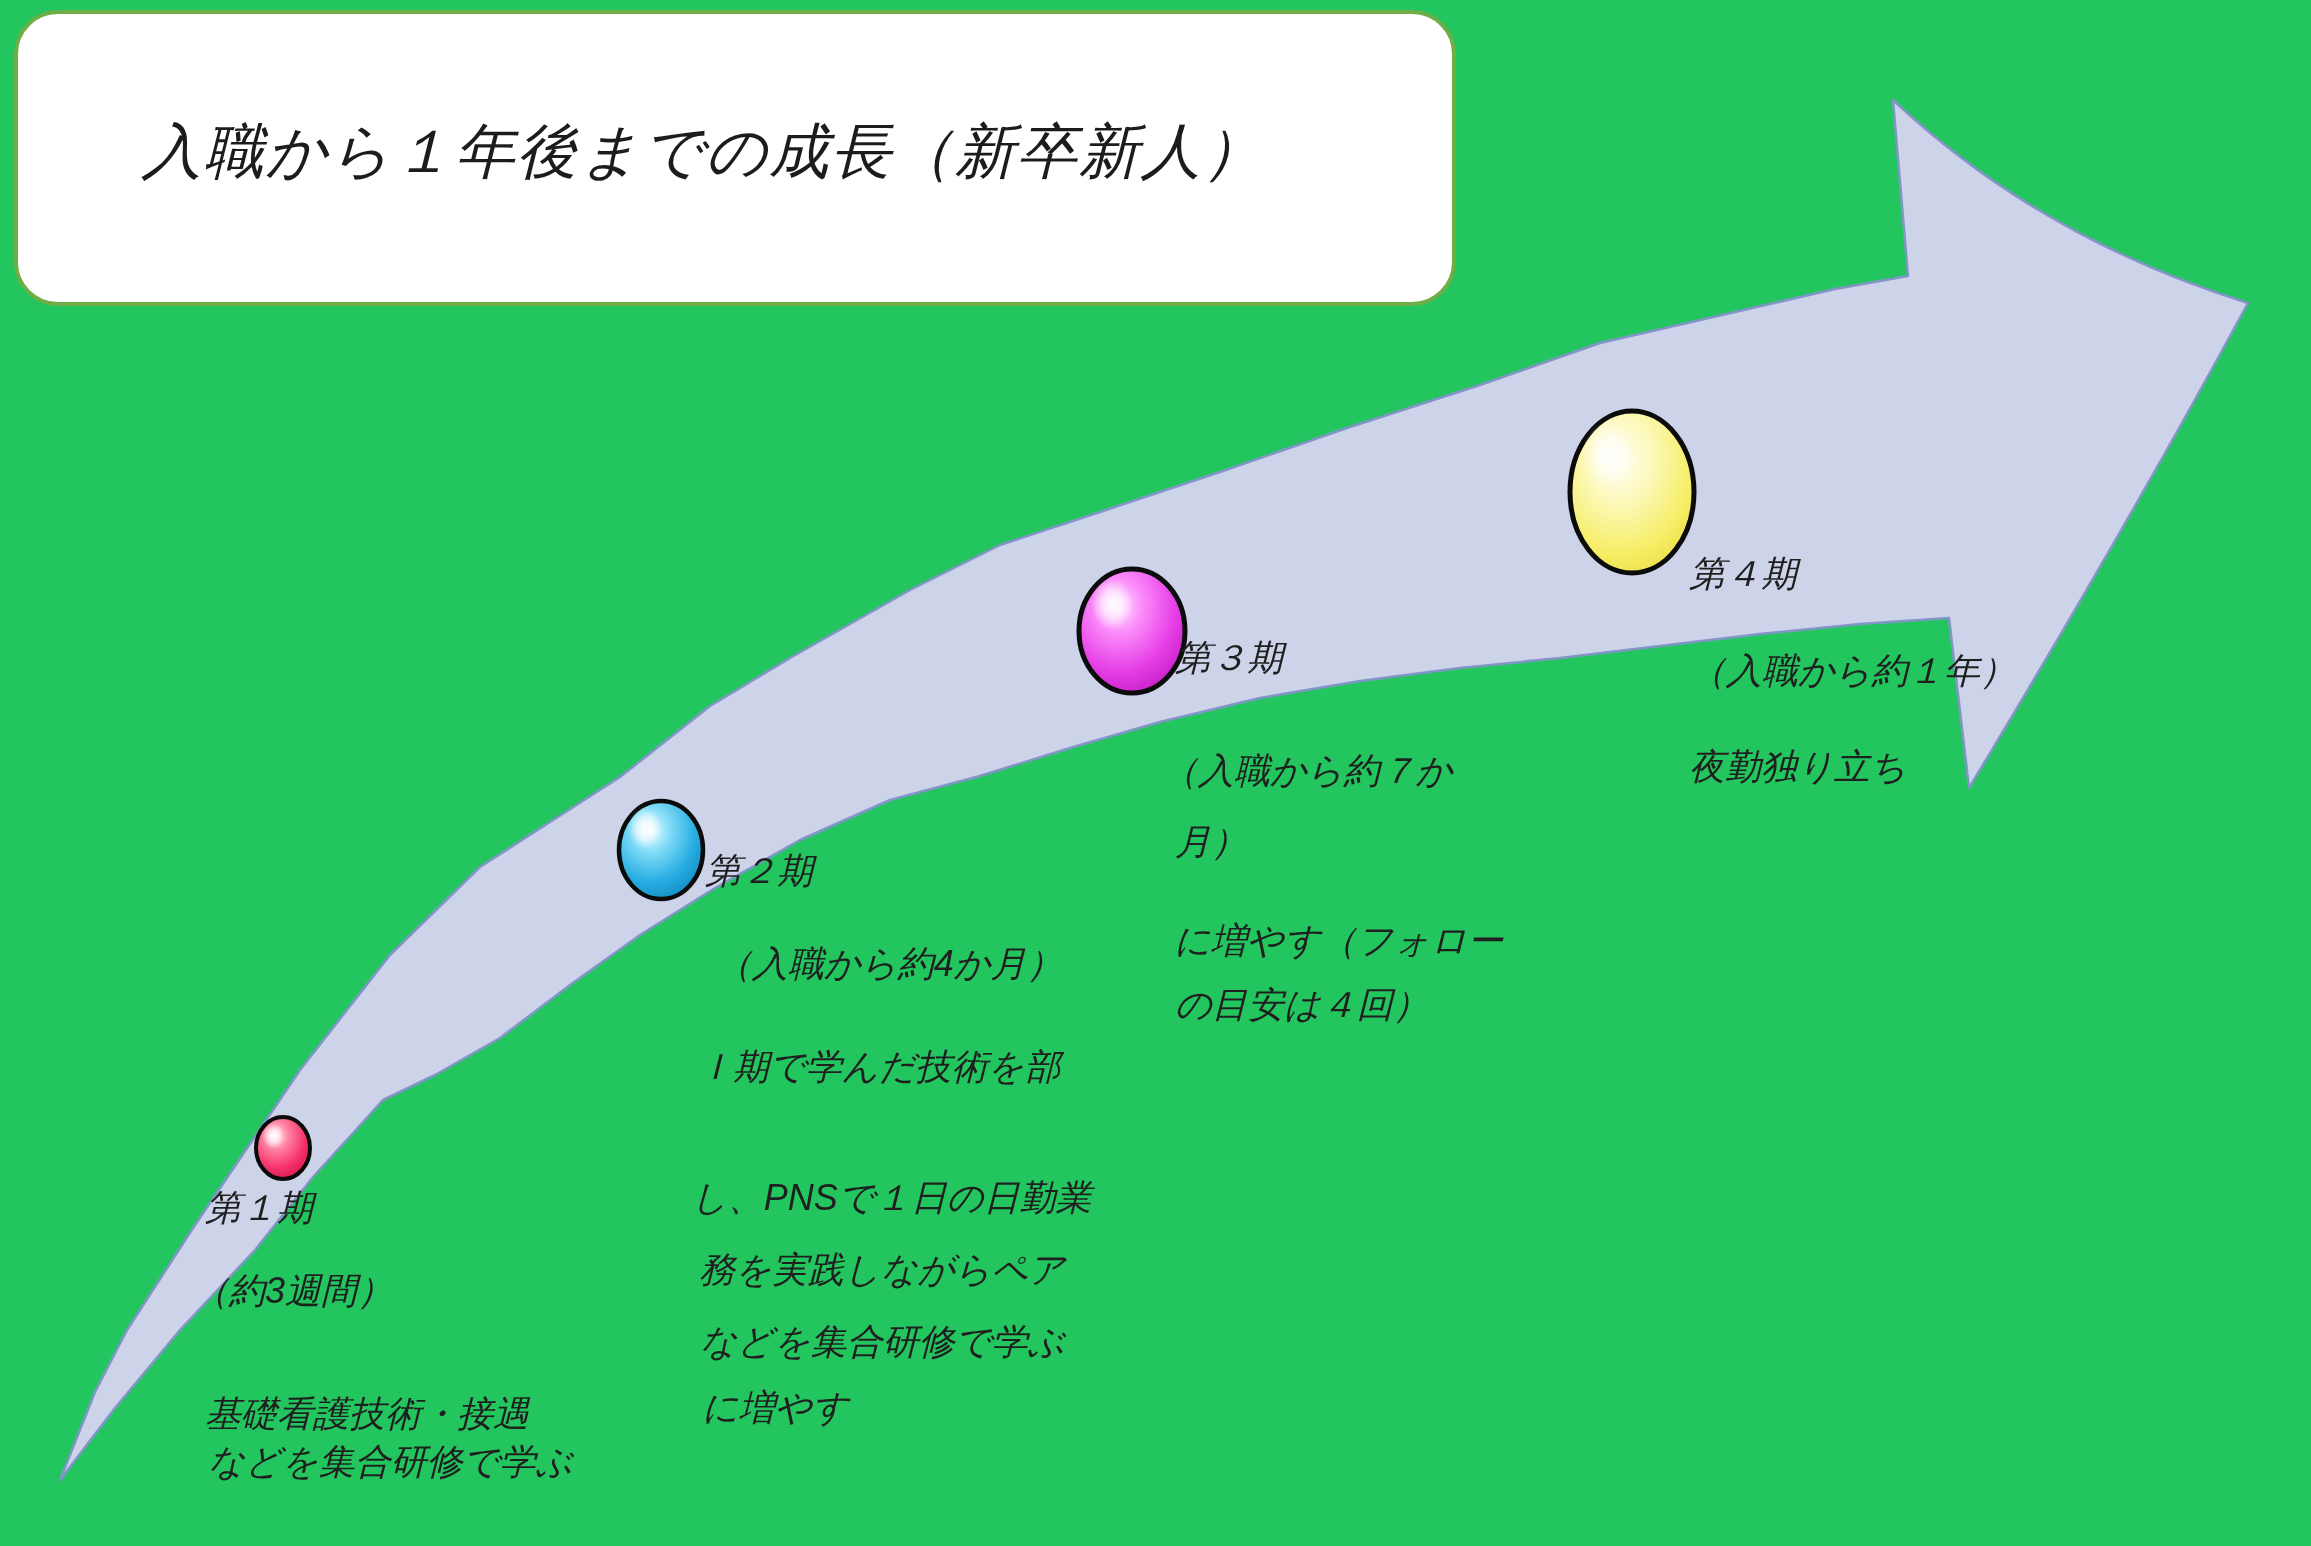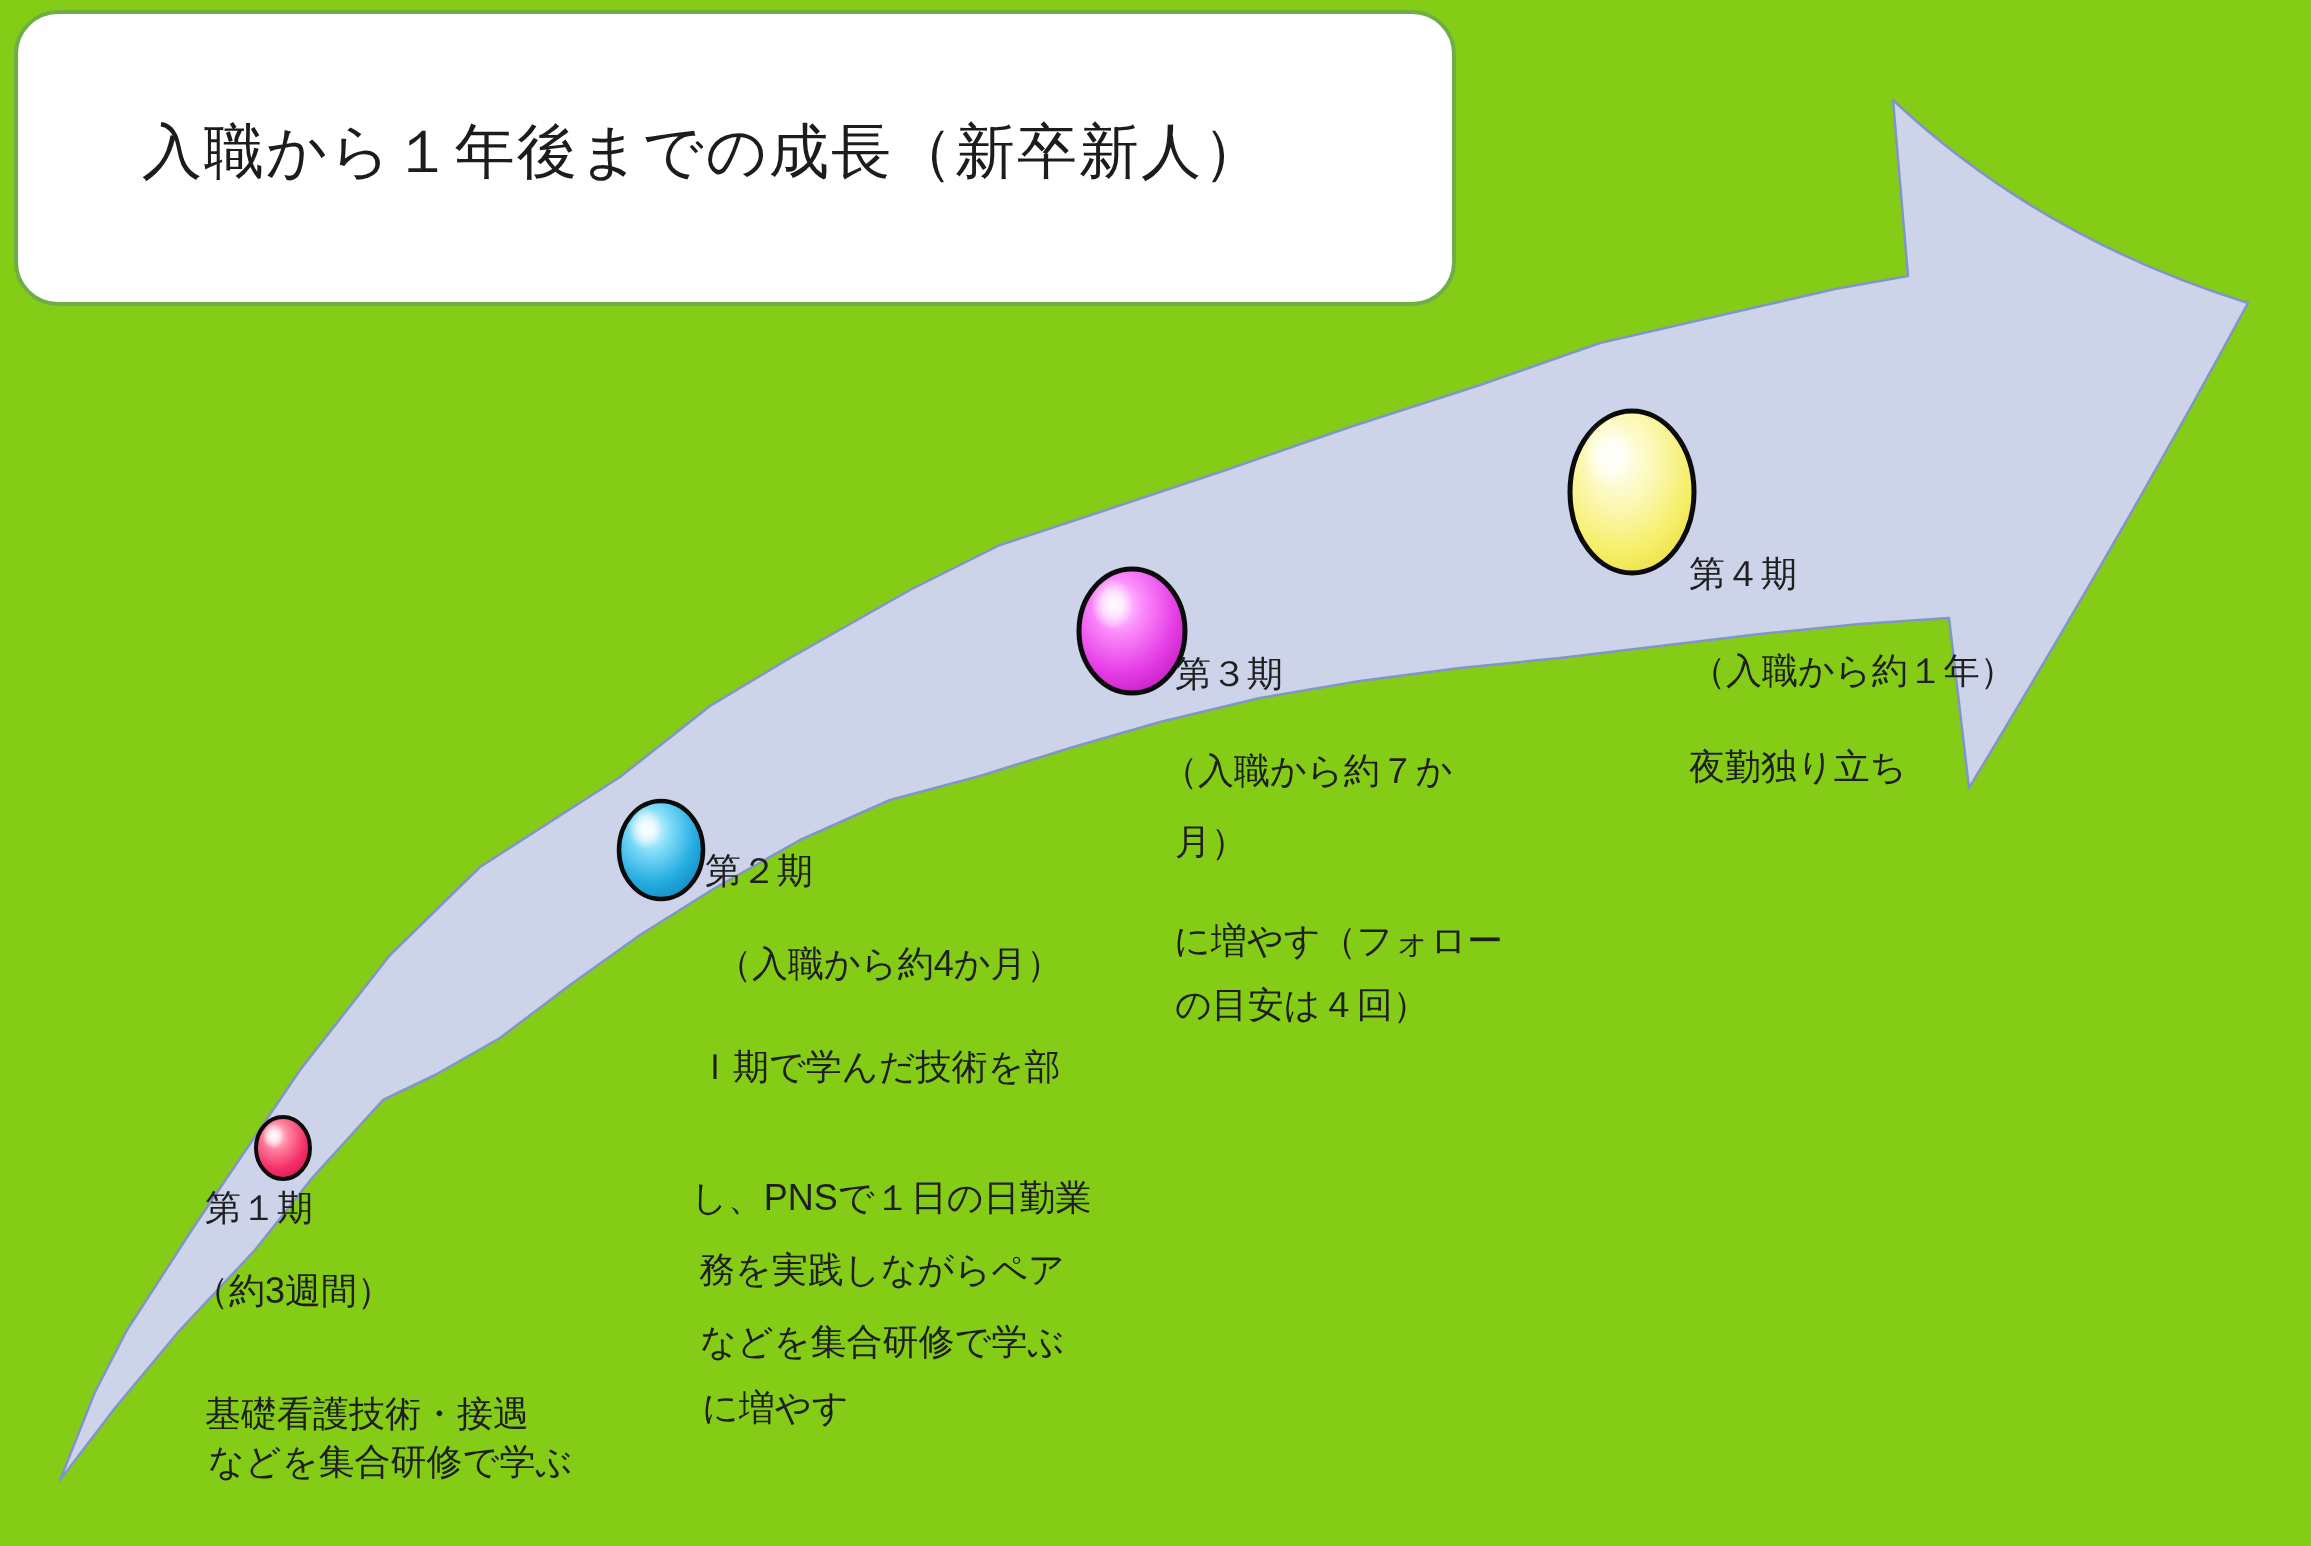--- a/index.html
+++ b/index.html
@@ -1,22 +1,23 @@
 <!DOCTYPE html>
 <html><head>
 <meta charset="utf-8">
 <style>
   html,body{margin:0;padding:0;background:#ffffff;}
   .canvas{
     position:relative;
     width:2311px;height:1546px;
-    background:#84cc16;
+    background:#22c55e;
     overflow:hidden;
     font-family:"Liberation Sans", sans-serif;
     color:#1f1f1f;
+    font-style:italic;
   }
   .arrow-layer{position:absolute;left:0;top:0;width:2311px;height:1546px;}
   .title-box{
     position:absolute;left:14px;top:10px;
     width:1442px;height:296px;
     background:#ffffff;
     border:4px solid #6fae47;
     border-radius:44px;
     box-sizing:border-box;
   }
@@ -117,21 +118,21 @@
   <div class="txt" style="left:208px;top:1444px;">などを集合研修で学ぶ</div>
 
   <div class="txt" style="left:705px;top:853px;">第２期</div>
   <div class="txt" style="left:716px;top:946px;">（入職から約4か月）</div>
   <div class="txt" style="left:697px;top:1049px;">Ｉ期で学んだ技術を部</div>
   <div class="txt" style="left:691px;top:1180px;">し、PNSで１日の日勤業</div>
   <div class="txt" style="left:699px;top:1252px;">務を実践しながらペア</div>
   <div class="txt" style="left:700px;top:1324px;">などを集合研修で学ぶ</div>
   <div class="txt" style="left:702px;top:1390px;">に増やす</div>
 
-  <div class="txt" style="left:1175px;top:656px;text-align:center;">第３期</div>
+  <div class="txt" style="left:1175px;top:640px;text-align:center;">第３期</div>
   <div class="txt" style="left:1162px;top:753px;">（入職から約７か</div>
   <div class="txt" style="left:1175px;top:824px;">月）</div>
   <div class="txt" style="left:1174px;top:923px;">に増やす（フォロー</div>
   <div class="txt" style="left:1175px;top:987px;">の目安は４回）</div>
 
   <div class="txt" style="left:1689px;top:556px;">第４期</div>
   <div class="txt" style="left:1690px;top:653px;">（入職から約１年）</div>
   <div class="txt" style="left:1689px;top:749px;">夜勤独り立ち</div>
 
 </div>

